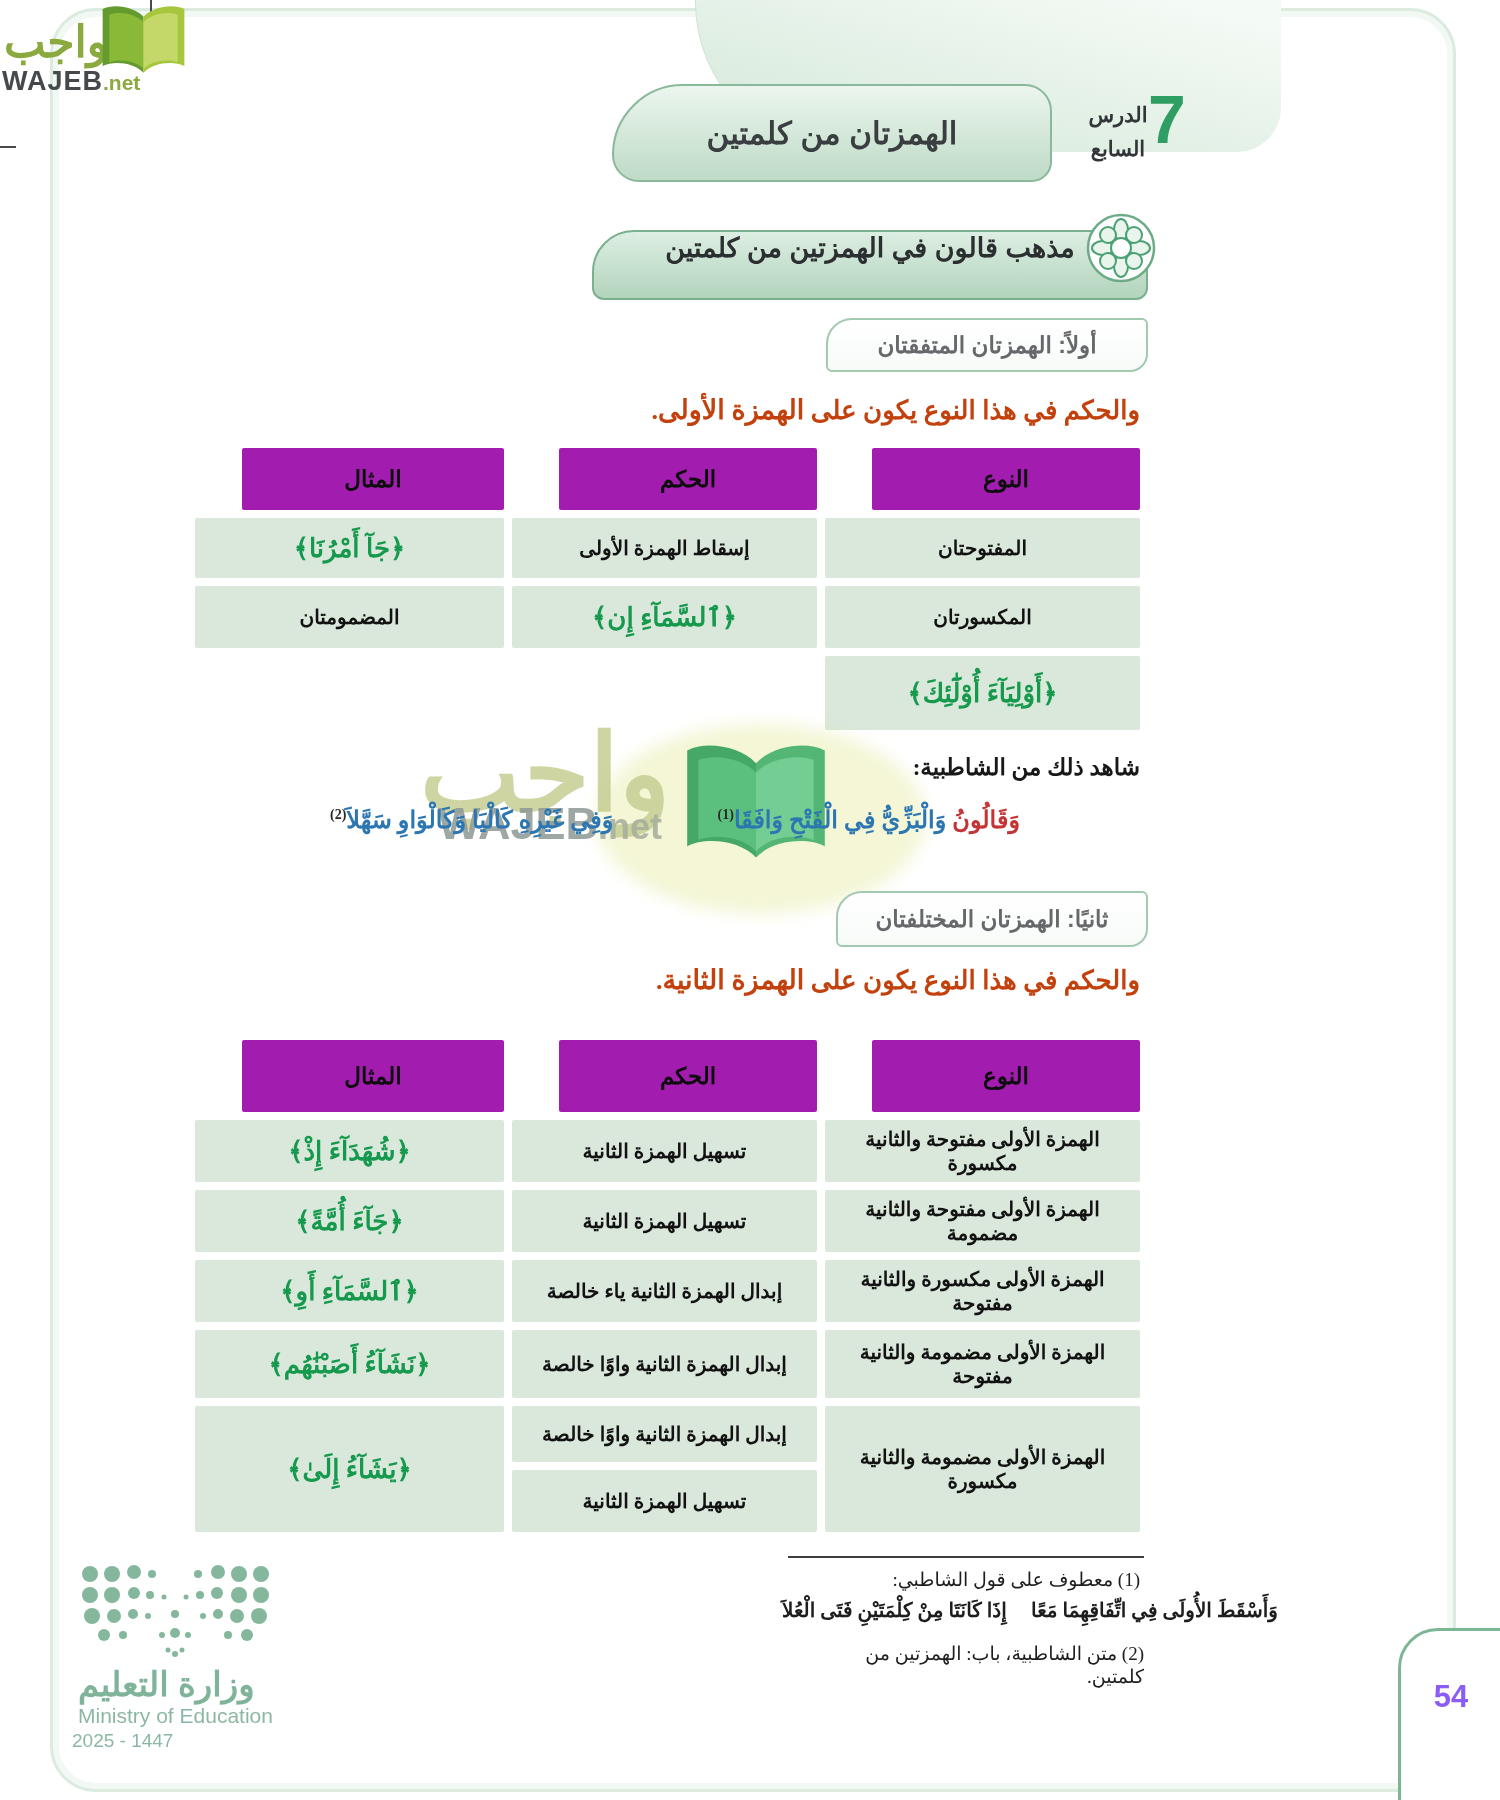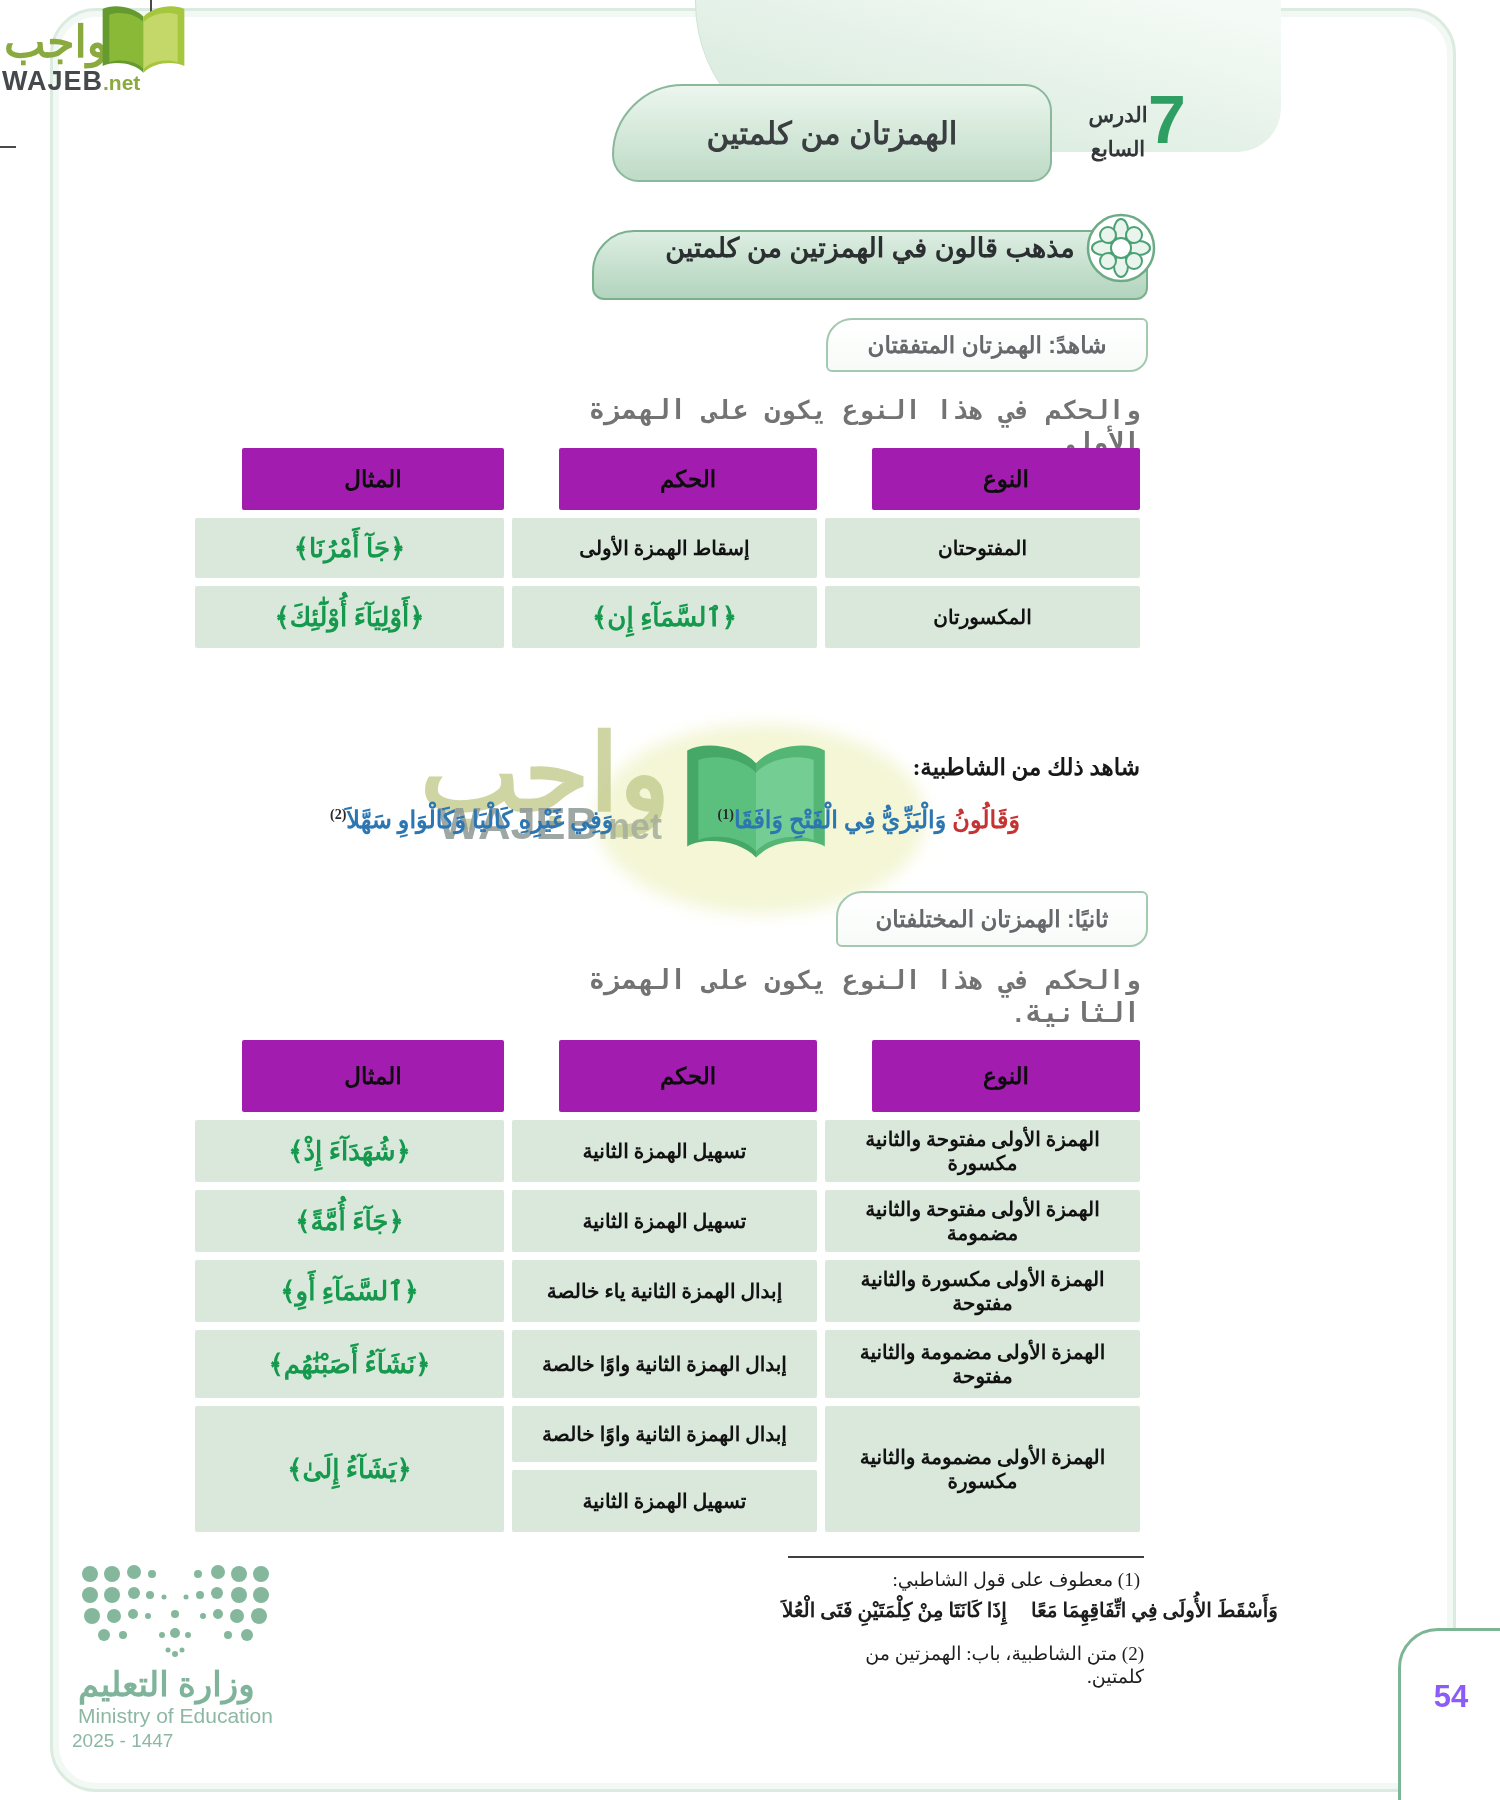--- a/index.html
+++ b/index.html
@@ -42,21 +42,21 @@
 
   
   .tab{background:linear-gradient(180deg,#ffffff,#f7fbf8);border:2px solid #a3c9b0;
       border-radius:26px 6px 18px 6px;display:flex;align-items:center;justify-content:center;}
   .tab1{left:826px;top:318px;width:318px;height:50px;}
   .tab2{left:836px;top:891px;width:308px;height:52px;z-index:6;}
   .tab span{font-size:23px;font-weight:bold;color:#66686b;direction:rtl;}
 
   
   .intro{width:610px;direction:rtl;text-align:right;
-      font-family:Liberation Mono, monospace;font-size:26px;font-weight:700;color:#737373;}
+      font-family:Liberation Serif, serif;font-size:26px;font-weight:700;color:#c2410c;}
   .intro1{left:530px;top:394px;}
   .intro2{left:530px;top:964px;z-index:6;}
   .intro strong{font-weight:800;font-size:27px;}
 
   
   .qtable{display:grid;direction:rtl;column-gap:8px;row-gap:8px;z-index:2;}
   #table1{left:195px;top:448px;width:945px;grid-template-columns:315px 305px 309px;
       grid-template-rows:62px 60px 62px 74px;}
   #table2{left:195px;top:1040px;width:945px;grid-template-columns:315px 305px 309px;
       grid-template-rows:72px 62px 62px 62px 68px 56px 62px;}
@@ -157,38 +157,39 @@
       <ellipse cx="23" cy="23" rx="8" ry="8"></ellipse>
         <ellipse cx="49" cy="23" rx="8" ry="8"></ellipse>
       <ellipse cx="23" cy="49" rx="8" ry="8"></ellipse>
         <ellipse cx="49" cy="49" rx="8" ry="8"></ellipse>
     </g>
     <circle cx="36" cy="36" r="10" fill="#ffffff" stroke="#4aa173" stroke-width="2"></circle>
   </svg>
 </div>
 
 <div class="abs tab tab1">
-  <span>شاهدً: الهمزتان المتفقتان</span>
+  <span>أولاً: الهمزتان المتفقتان</span>
 </div>
 <div class="abs intro intro1">
   <span>والحكم في هذا النوع يكون على </span><strong>الهمزة الأولى</strong><span>.</span>
 </div>
 
 <div class="abs qtable" id="table1">
   <div class="th">النوع</div>
   <div class="th">الحكم</div>
   <div class="th">المثال</div>
 
   <div class="td">المفتوحتان</div>
   <div class="td">إسقاط الهمزة الأولى</div>
   <div class="td example">﴿جَآ أَمْرُنَا﴾</div>
 
   <div class="td">المكسورتان</div>
   <div class="td example">﴿ٱلسَّمَآءِ إِن﴾</div>
 
+  <div class="td">المضمومتان</div>
   <div class="td example">﴿أَوْلِيَآءَ أُوْلَٰٓئِكَ﴾</div>
 </div>
 
 <div class="abs shahid">شاهد ذلك من الشاطبية:</div>
 <div class="abs verse">
   <span>
     <span class="v-red">وَقَالُونُ</span><span class="v-blue"> وَالْبَزِّيُّ فِي الْفَتْحِ وَافَقَا</span><sup class="v-ref" dir="ltr">(1)</sup>
   </span>
   <span>
     <span class="v-blue">وَفِي غَيْرِهِ كَالْيَا وَكَالْوَاوِ سَهَّلاَ</span><sup class="v-ref" dir="ltr">(2)</sup>

